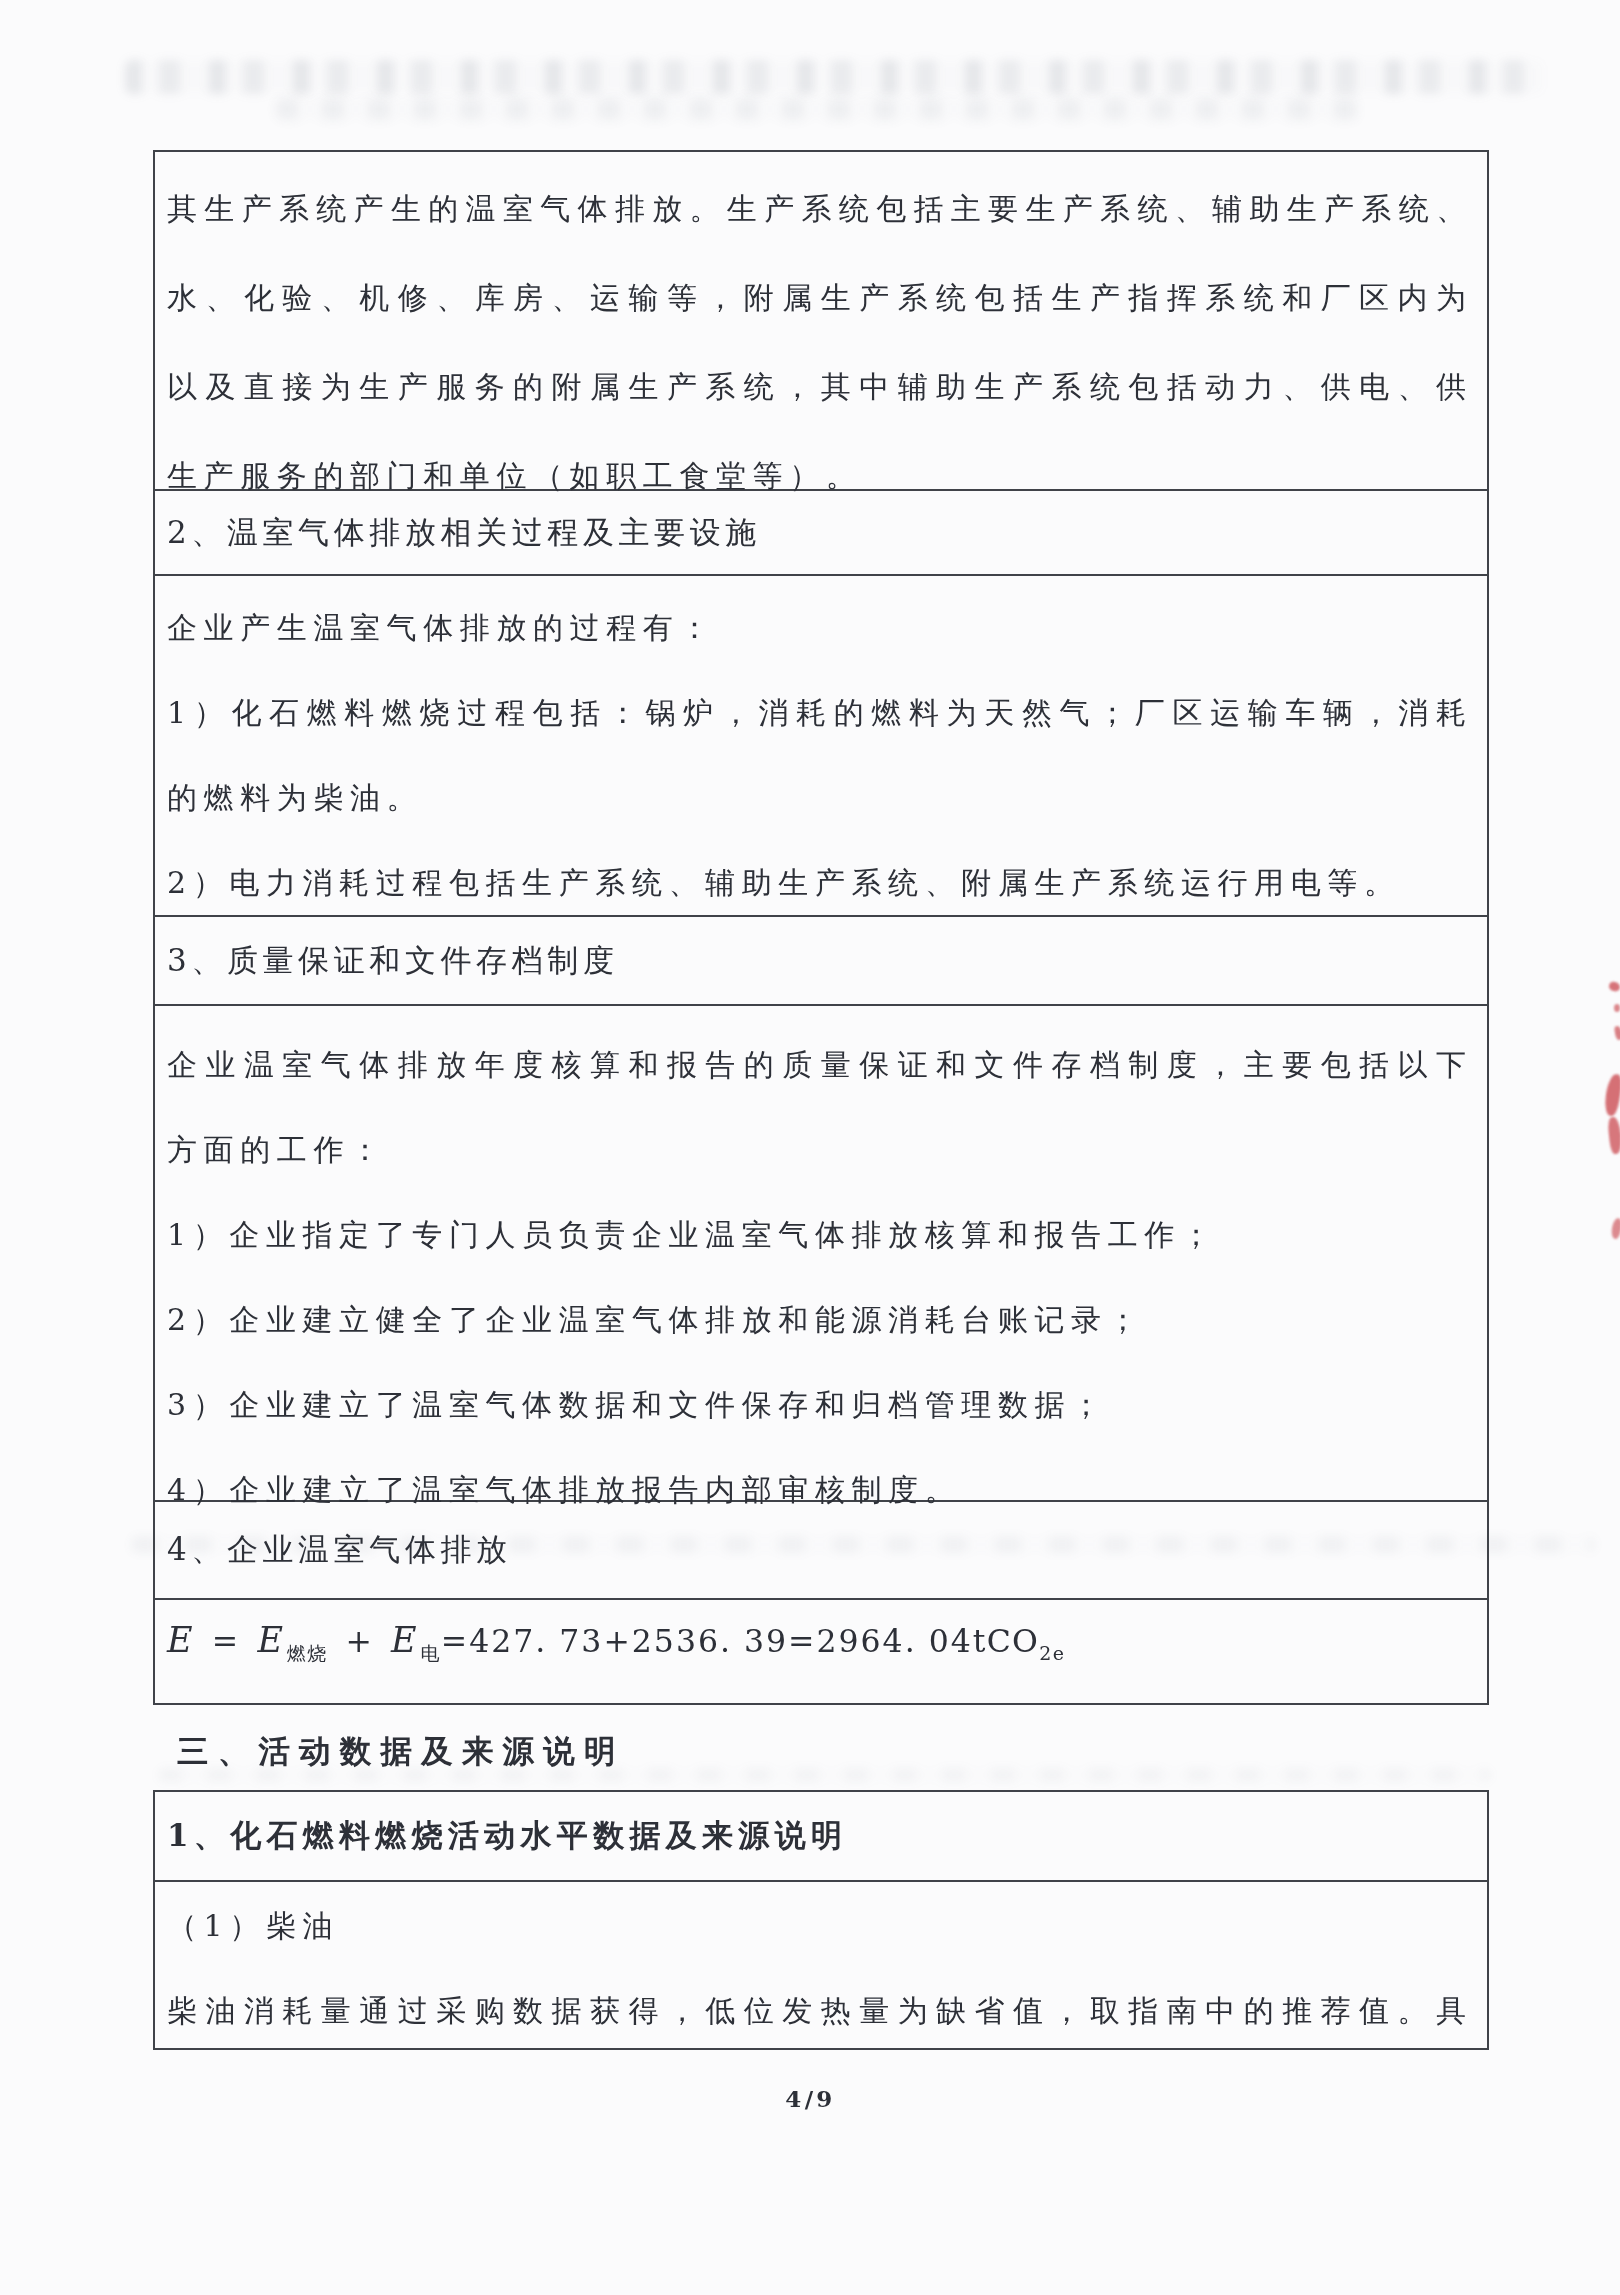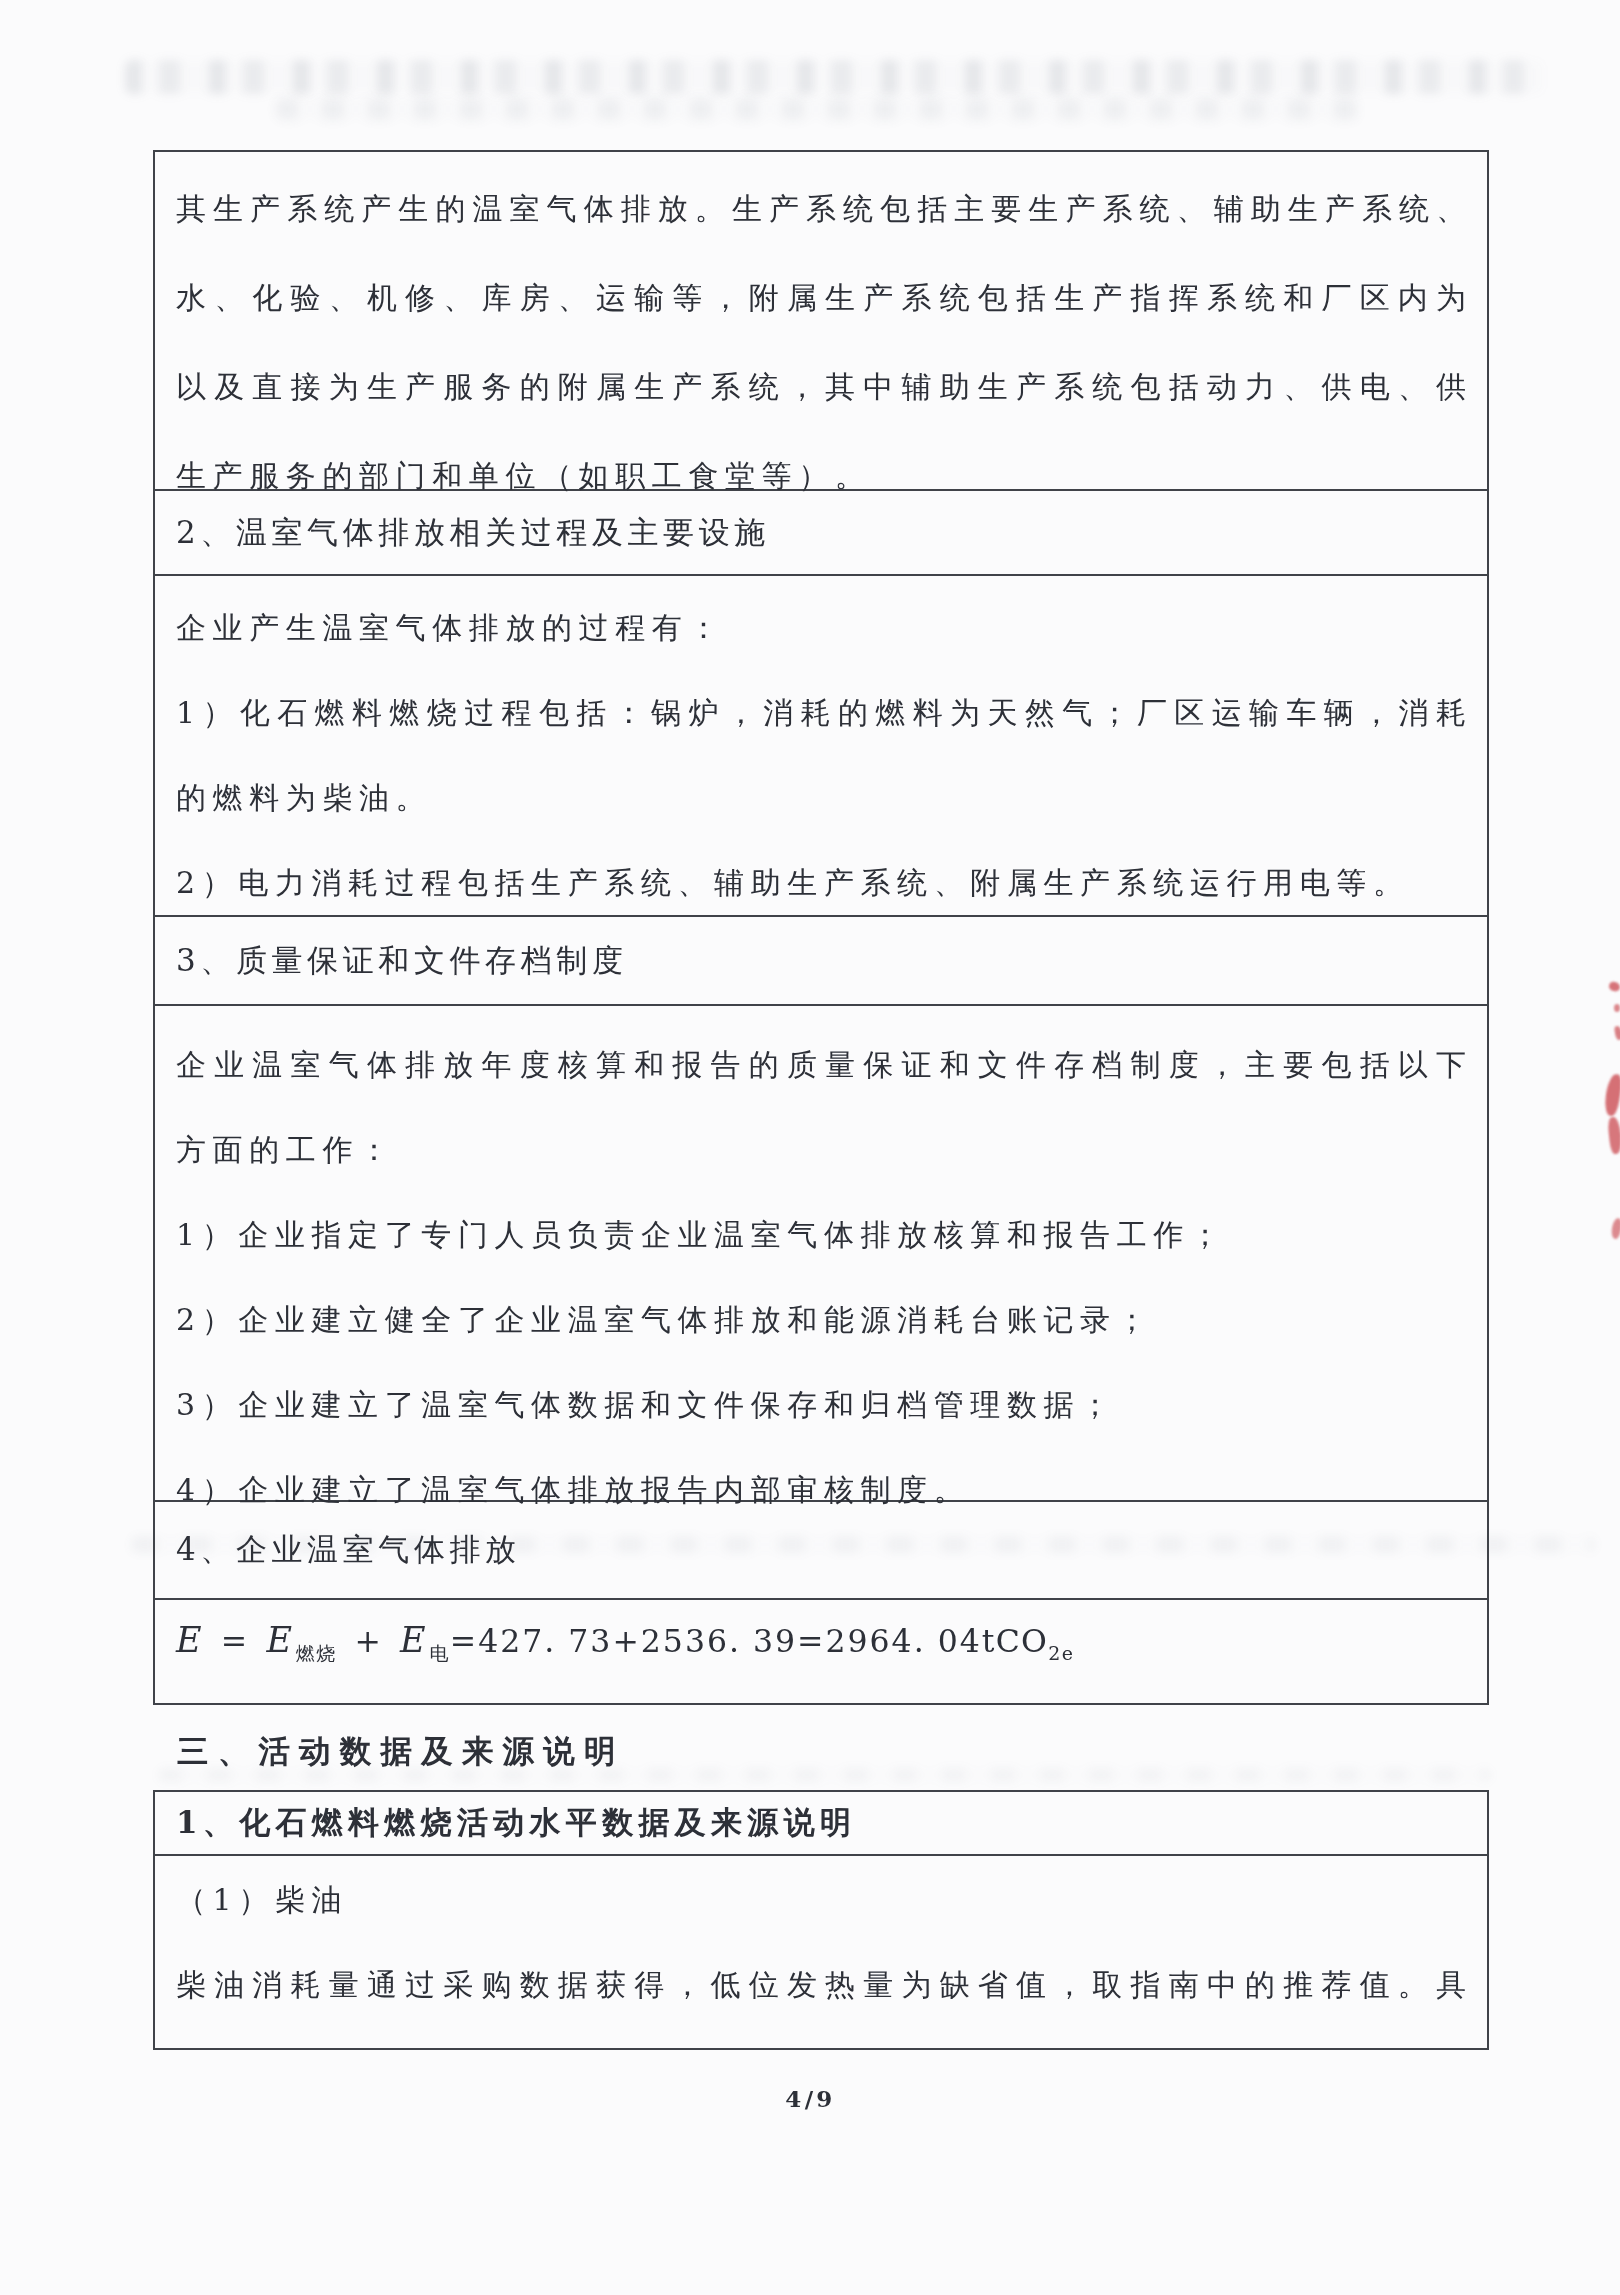--- a/index.html
+++ b/index.html
@@ -43,42 +43,42 @@
 
   
   .tbl {
     position:absolute; left:153px; width:1336px;
     border:2px solid #404349;
     background:transparent;
   }
   .tbl1 { top:150px; height:1555px; }
   .tbl2 { top:1790px; height:260px; }
 
-  .row { position:relative; border-bottom:2px solid #404349; padding-left:21px; padding-right:14.4px; }
+  .row { position:relative; border-bottom:2px solid #404349; padding-left:12px; padding-right:14.4px; }
   .row:last-child { border-bottom:none; }
 
   .ln {
     font-size:30px; line-height:85px; letter-spacing:6.6px;
     white-space:nowrap; text-align:left;
   }
   .ln.fill {
     white-space:normal; text-align:justify; text-align-last:justify;
     word-break:break-all; overflow:hidden; height:85px;
   }
   .r1 .ln { line-height:89px; }
   .r1 .ln.fill { height:89px; }
 
   .r1 { height:339px; padding-top:11.8px; }
   .r2 { height:85px; }
   .r3 { height:341px; padding-top:9.2px; }
   .r4 { height:89px; }
   .r5 { height:480px; padding-top:0;margin-top:16px; }
   .r6 { height:98px; }
   .r7 { height:87px; }
-  .t2r1 { height:64px; }
+  .t2r1 { height:90px; }
   .t2r2 { height:220px; padding-top:1.3px; }
 
   .hdr {
     display:flex; align-items:center;
     font-size:31px; letter-spacing:4.6px; white-space:nowrap;
   }
   .hdr.bold { font-weight:bold; letter-spacing:5.3px; }
 
   
   .formula-row { display:flex; align-items:center; }

